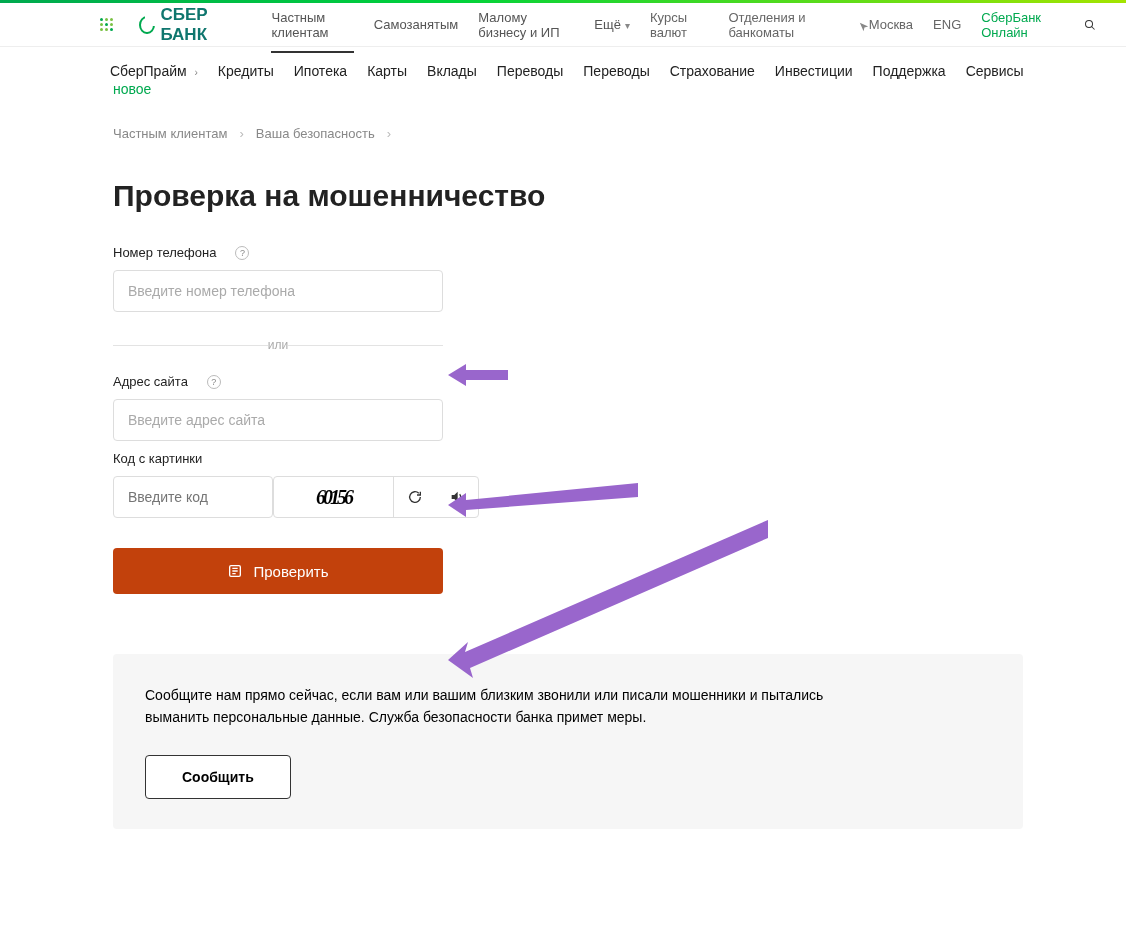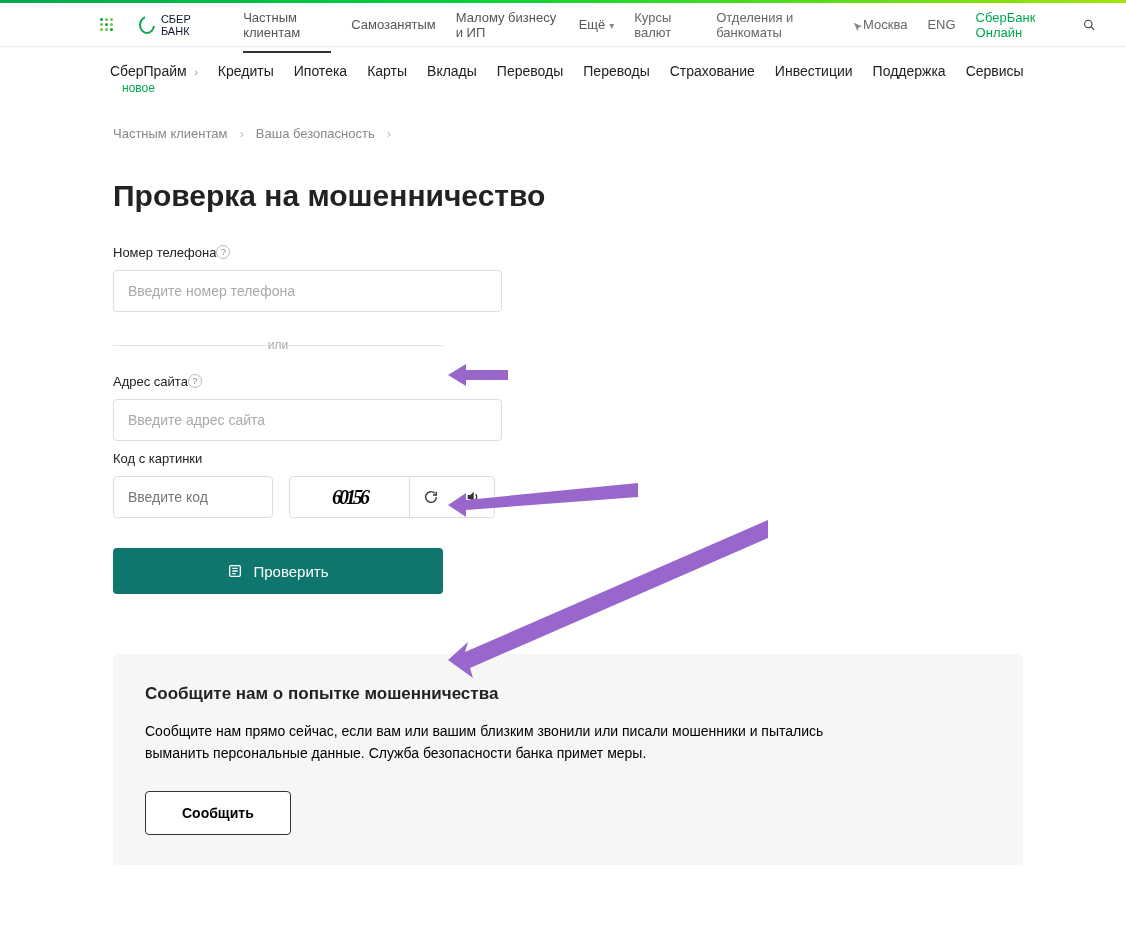--- a/index.html
+++ b/index.html
@@ -1,55 +1,55 @@
 <!DOCTYPE html>
 <html><head>
 <meta charset="utf-8">
 <style>
   *{box-sizing:border-box;margin:0;padding:0;font-family:Arial,Helvetica,sans-serif}
   body{background:#fff;color:#333;width:1126px;position:relative}
   .topbar{height:3px;background:linear-gradient(90deg,#00a94f 0%,#00d23b 40%,#a4e400 100%)}
   .header{display:flex;align-items:center;padding:0 30px 0 100px;height:44px;border-bottom:1px solid #eee;font-size:13px;color:#666;gap:20px}
-  .logo{display:flex;align-items:center;gap:6px;color:#0f172a;font-weight:400;font-size:11px;margin-right:10px}
+  .logo{display:flex;align-items:center;gap:6px;color:#0f766e;font-weight:700;font-size:17px;margin-right:10px}
   .logo-ring{width:18px;height:18px;border:2px solid #00a94f;border-radius:50%;position:relative}
   .logo-ring::after{content:"";position:absolute;top:-2px;right:-2px;width:10px;height:10px;background:#fff}
   .dots{display:grid;grid-template-columns:repeat(3,3px);gap:2px;margin-right:6px}
   .dots span{width:3px;height:3px;background:#7ac143;border-radius:50%}
   .dots span:nth-child(1){background:#00a94f}.dots span:nth-child(5){background:#00a94f}.dots span:nth-child(9){background:#00a94f}
   .tabs{display:flex;gap:20px;align-items:center}
   .tab{padding:12px 0;cursor:pointer;color:#555;font-size:13px}
   .tab.active{position:relative}
   .tab.active::after{content:"";position:absolute;left:0;right:0;bottom:-1px;height:2px;background:#333}
   .right-links{margin-left:auto;display:flex;gap:20px;align-items:center;font-size:13px}
   .city{display:flex;align-items:flex-end;gap:0}
   .green{color:#00a94f}
   .search-ico{width:16px;height:16px}
   .mainnav{display:flex;gap:20px;padding:16px 28px 16px 110px;font-size:14px;color:#222;border-bottom:1px solid #fff}
   .mainnav .nav-item{cursor:pointer;position:relative}
-  .badge-new{position:absolute;top:18px;left:12px;font-size:12px;color:#00a94f}
+  .badge-new{position:absolute;top:18px;left:3px;font-size:14px;color:#00a94f}
   .chev{font-size:10px;margin-left:4px;color:#888}
   .container{max-width:920px;margin:0 auto;padding:30px 0 30px 10px}
   .crumbs{font-size:13px;color:#888;margin-bottom:38px;display:flex;gap:12px;align-items:center}
   .crumbs a{color:#888;text-decoration:none}
   .crumb-sep{color:#bbb}
   h1{font-size:30px;font-weight:700;color:#222;margin-bottom:32px}
   .lead{font-size:15px;color:#444;line-height:1.6;max-width:520px;margin-bottom:40px}
-  .field-label{font-size:13px;color:#222;margin-bottom:10px;display:flex;align-items:flex-start;gap:0}
+  .field-label{font-size:13px;color:#222;margin-bottom:10px;display:flex;align-items:flex-end;gap:19px}
   .help{width:14px;height:14px;border:1px solid #bbb;border-radius:50%;display:inline-flex;align-items:center;justify-content:center;font-size:9px;color:#888;cursor:pointer}
-  input.text{width:389px;height:42px;border:1px solid #ddd;border-radius:4px;padding:0 14px;font-size:14px;color:#333}
+  input.text{width:330px;height:42px;border:1px solid #ddd;border-radius:4px;padding:0 14px;font-size:14px;color:#333}
   input.text::placeholder{color:#aaa}
   .sep-or{display:flex;align-items:center;margin:26px 0 22px;width:330px;color:#aaa;font-size:12px}
   .sep-or .line{flex:1;height:1px;background:#e3e3e3}
-  .captcha-row{display:flex;gap:16px;margin-bottom:30px;align-items:stretch}
+  .captcha-row{display:flex;gap:0;margin-bottom:30px;align-items:stretch}
   .captcha-code{width:160px;height:42px;border:1px solid #ddd;border-radius:4px;padding:0 14px;font-size:14px}
   .captcha-img-box{border:1px solid #ddd;border-radius:4px;display:flex;align-items:flex-start;height:42px}
   .captcha-img{width:120px;height:40px;display:flex;align-items:center;justify-content:center;font-family:Georgia,serif;font-weight:900;font-size:20px;letter-spacing:-3px;color:#000;font-style:italic;border-right:1px solid #ddd}
   .captcha-btn{width:42px;height:40px;display:flex;align-items:center;justify-content:center;cursor:pointer;color:#444}
   .captcha-btn:first-of-type{border-right:1px solid #ddd}
-  .check-btn{width:330px;height:46px;background:#0f766e;color:#fff;border:none;border-radius:4px;font-size:15px;display:flex;align-items:center;justify-content:center;gap:10px;cursor:pointer;margin-bottom:60px}
+  .check-btn{width:330px;height:46px;background:#c2410c;color:#fff;border:none;border-radius:4px;font-size:15px;display:flex;align-items:center;justify-content:center;gap:10px;cursor:pointer;margin-bottom:60px}
   .report-box{background:#f6f6f6;border-radius:4px;padding:30px 32px;max-width:920px}
   .report-box h3{font-size:17px;font-weight:700;color:#222;margin-bottom:16px}
   .report-box p{font-size:14px;color:#000000;line-height:1.6;margin-bottom:26px;max-width:740px}
   .report-btn{background:#fff;border:1px solid #333;border-radius:4px;padding:13px 36px;font-size:14px;font-weight:700;cursor:pointer}
   
   .arrow{position:absolute;fill:#9966cc;pointer-events:none}
 </style>
 </head>
 <body>
 
@@ -159,21 +159,20 @@
 
   <button class="check-btn">
     <svg width="16" height="16" viewBox="0 0 24 24">
         <rect x="4" y="4" width="16" height="16" rx="2" fill="none" stroke="#fff" stroke-width="2"></rect>
         <path d="M8 12h8M8 8h8M8 16h5" stroke="#fff" stroke-width="2"></path>
       </svg>
     <span>Проверить</span>
   </button>
 
   <div class="report-box">
-    <h3>Сообщите нам о попытке мошенничества</h3>
     <p>Сообщите нам прямо сейчас, если вам или вашим близким звонили или писали мошенники и пытались выманить персональные данные. Служба безопасности банка примет меры.</p>
     <button class="report-btn">Сообщить</button>
   </div>
 </div>
 
 <svg class="arrow" style="left:448px;top:360px" width="60" height="30">
     <polygon points="0,15 18,4 18,10 60,10 60,20 18,20 18,26"></polygon>
   </svg>
 <svg class="arrow" style="left:448px;top:475px" width="190" height="60">
     <polygon points="0,30 18,18 18,25 190,8 190,22 18,35 18,42"></polygon>

